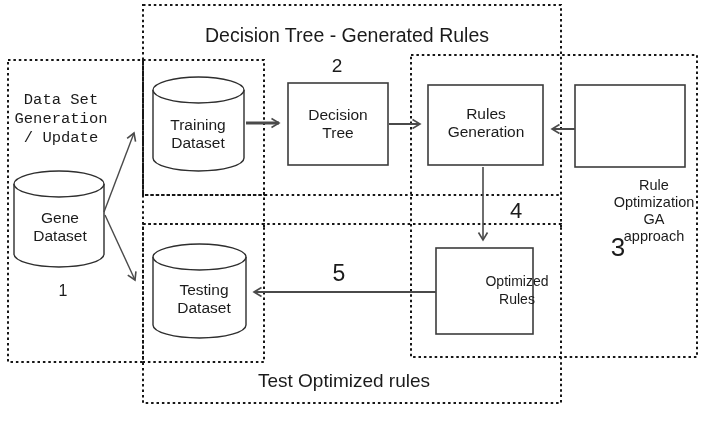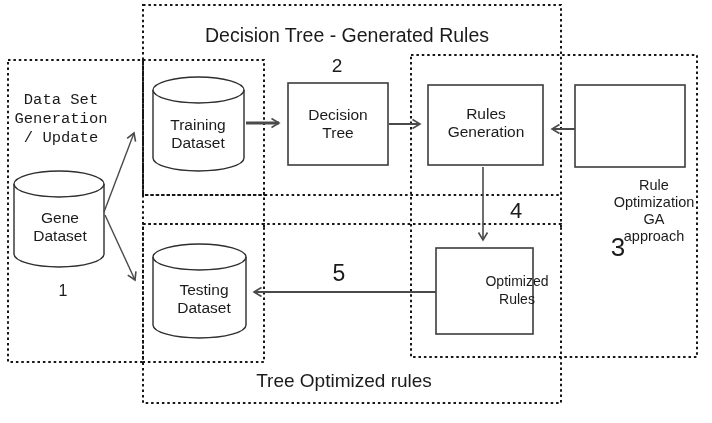--- a/index.html
+++ b/index.html
@@ -99,21 +99,21 @@
   <div class="lbl" style="left:486px; top:123px; font-size:15.5px; line-height:18px;">Rules
 Generation</div>
 
 
   <div class="lbl" style="left:485px; top:290px; font-size:14px; line-height:18px;margin-left:32px;">Optimized
 Rules</div>
 
   <div class="lbl" style="left:630px; top:211px; font-size:14.5px; line-height:17px;margin-left:24px;">Rule Optimization
 GA approach</div>
 
-  <div class="lbl" style="left:344px; top:381px; font-size:19px; white-space:nowrap;">Tree Optimized rules</div>
+  <div class="lbl" style="left:344px; top:381px; font-size:19px; white-space:nowrap;">Test Optimized rules</div>
 
   <div class="lbl" style="left:63px; top:291px; font-size:16px;">1</div>
 
   <div class="lbl" style="left:337px; top:66px; font-size:19px;">2</div>
 
   <div class="lbl" style="left:618px; top:248px; font-size:26px;">3</div>
 
   <div class="lbl" style="left:516px; top:211px; font-size:22px;">4</div>
 
   <div class="lbl" style="left:339px; top:273px; font-size:23px;">5</div>

